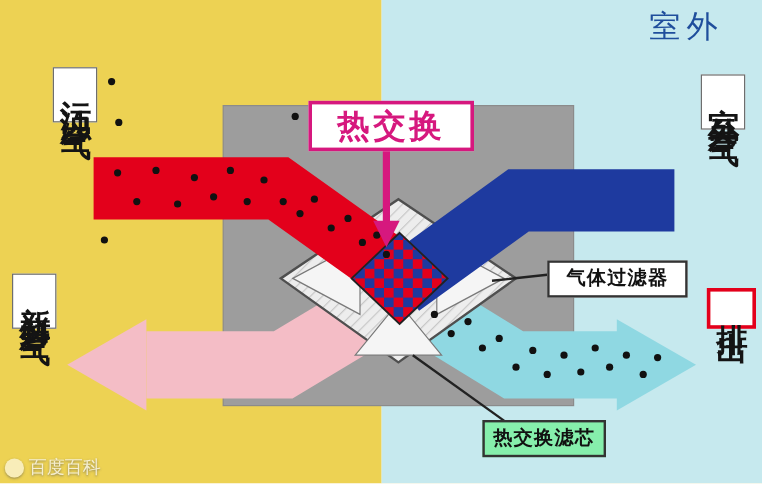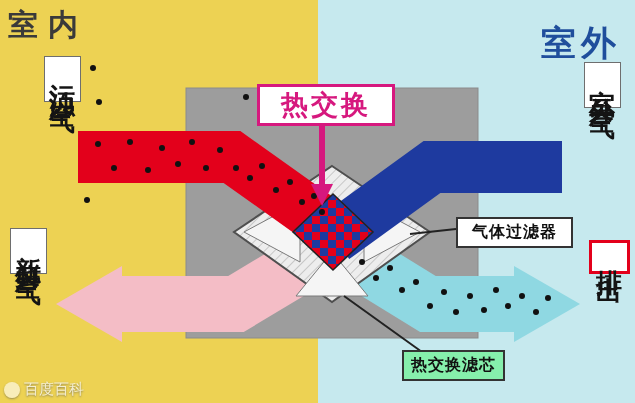--- a/index.html
+++ b/index.html
@@ -11,22 +11,22 @@
   svg.scene { position:absolute; left:0; top:0; }
 
   .abs { position:absolute; }
 
   
   .indoor-label {
     left:8px; top:5px; font-size:30px; font-weight:700;
     color:#3a3a3a; letter-spacing:10px;
   }
   .outdoor-label {
-    left:541px; top:5px; font-size:35px; font-weight:700;
-    color:var(--outdoor-text,#1F4E9C); letter-spacing:5px;margin-top:15px;
+    left:541px; top:5px; font-size:26px; font-weight:400;
+    color:var(--outdoor-text,#1F4E9C); letter-spacing:5px;
   }
 
   
   .v-label {
     writing-mode:vertical-rl; text-orientation:upright;
     background:#fff; color:#141414; font-size:26px; font-weight:700;
     padding:6px 3px; letter-spacing:8px; line-height:1.1;
     border:1px solid #6e6e6e;
   }
   .dirty-air   { left:44px;  top:56px; }
@@ -145,21 +145,20 @@
 
     <g>
       <line x1="322" y1="124" x2="322" y2="186" stroke-width="6" style="stroke:var(--callout-magenta,#D6187E)"></line>
       <polygon points="311,184 333,184 322,206" style="fill:var(--callout-magenta,#D6187E)"></polygon>
     </g>
 
     <line x1="410" y1="234" x2="456" y2="229" stroke="#222" stroke-width="2"></line>
     <line x1="344" y1="296" x2="422" y2="352" stroke="#222" stroke-width="2"></line>
   </svg>
 
-  <div class="abs indoor-label">室内</div>
   <div class="abs outdoor-label">室外</div>
 
   <div class="abs v-label dirty-air">污浊空气</div>
   <div class="abs v-label fresh-air">新鲜空气</div>
   <div class="abs v-label outdoor-air">室外空气</div>
   <div class="abs v-label exhaust">排出</div>
 
   <div class="abs heat-exchange-box">热交换</div>
   <div class="abs gas-filter-box">气体过滤器</div>
   <div class="abs core-filter-box">热交换滤芯</div>

